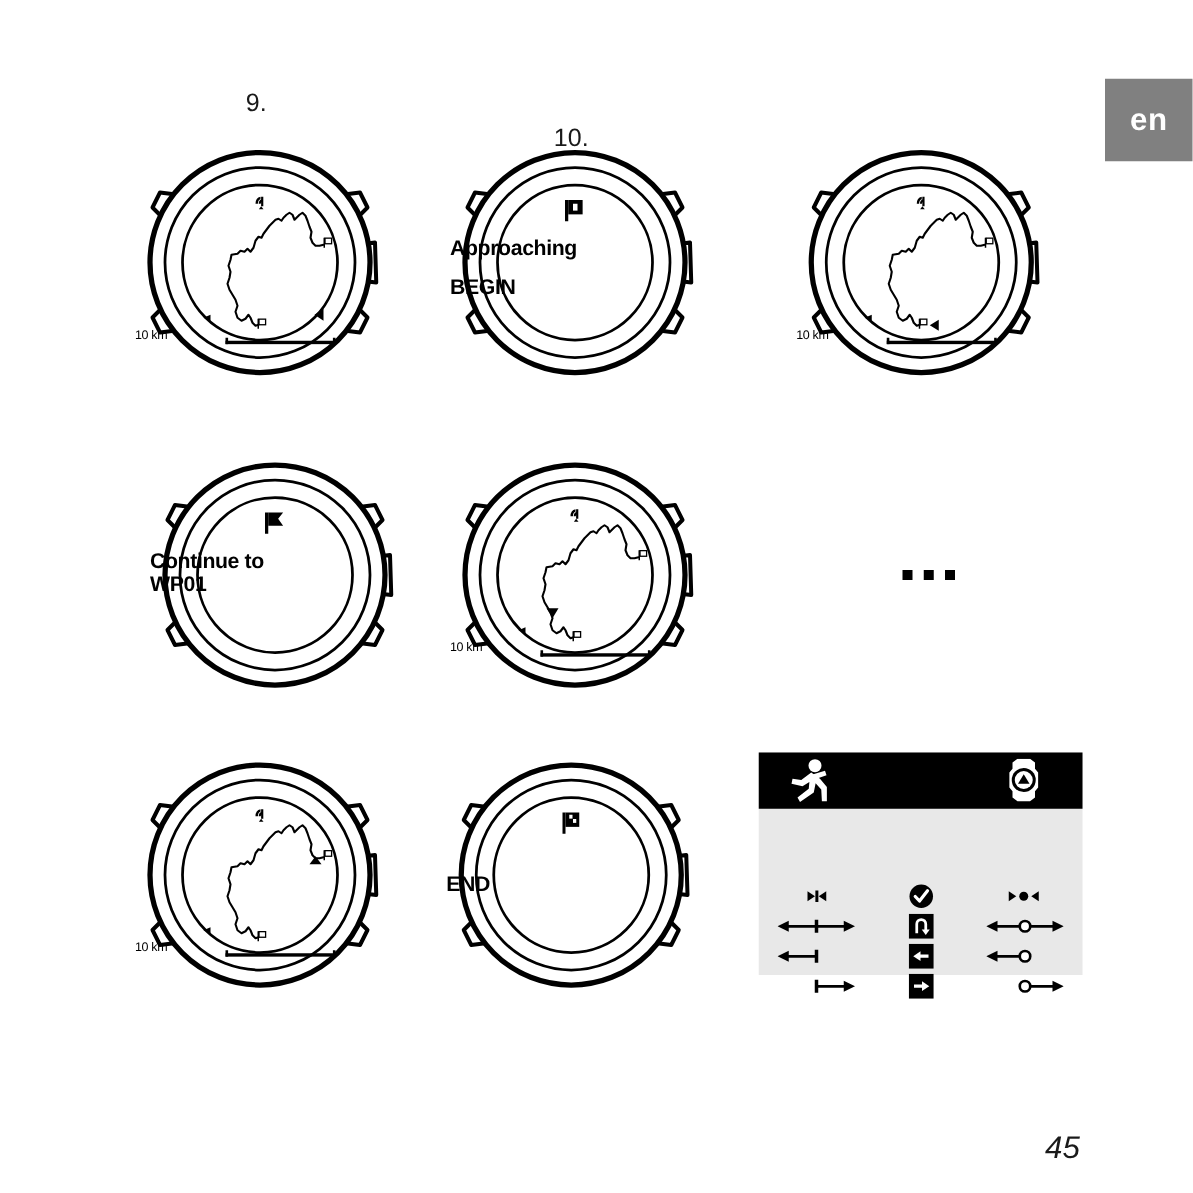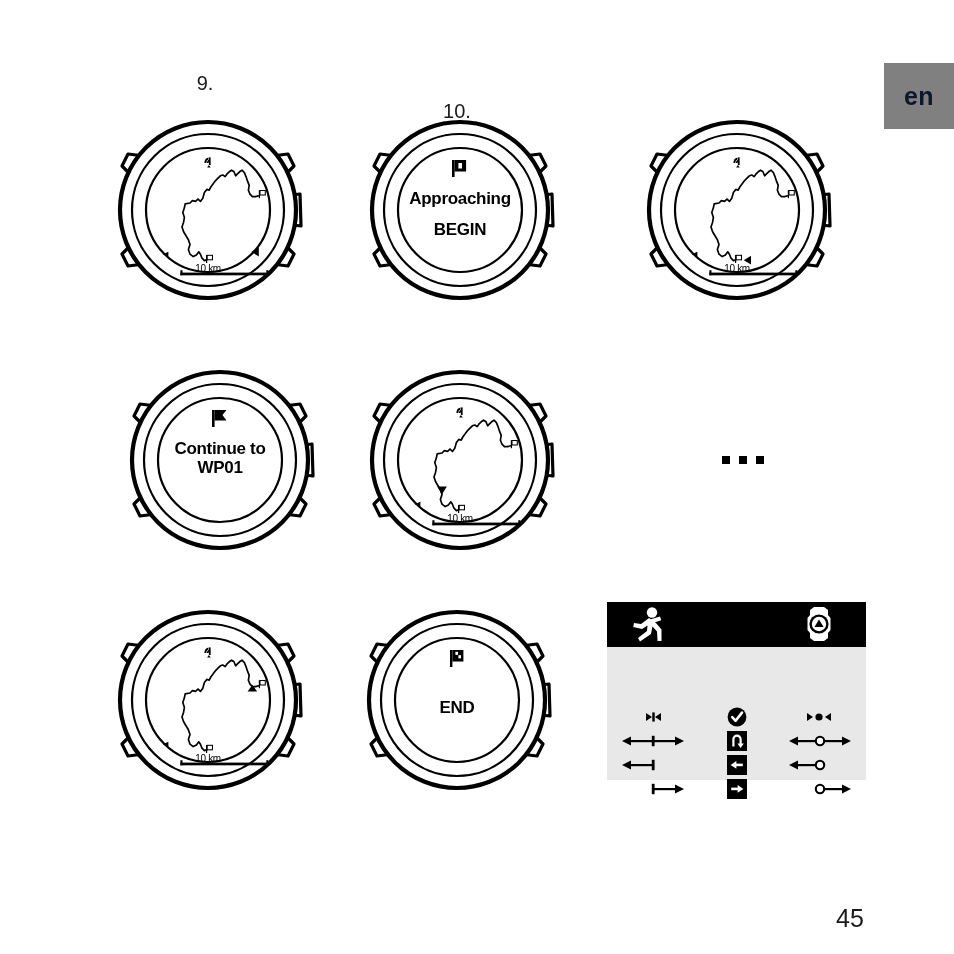--- a/index.html
+++ b/index.html
@@ -18,37 +18,38 @@
   }
 
   
   .lang-tab {
     position: absolute;
     left: 884px;
     top: 63px;
     width: 70px;
     height: 66px;
     background: #808080;
-    color: #0f172a;
+    color: #ffffff;
     font-size: 25px;
     font-weight: bold;
     display: flex;
     align-items: center;
     justify-content: center;
     letter-spacing: .5px;
   }
 
   
   .page-number {
     position: absolute;
     left: 836px;
     top: 904px;
     font-size: 25px;
     color: #1a1a1a;
     font-family: "Liberation Sans", sans-serif;
+    font-style: italic;
   }
 
   
   .step-label {
     position: absolute;
     font-size: 20px;
     color: #1a1a1a;
     text-align: center;
     width: 60px;
   }
@@ -72,21 +73,21 @@
     position: absolute;
     width: 200px;
     height: 200px;
   }
   .watch svg { display: block; overflow: visible; }
 
   
   .screen-text {
     position: absolute;
     left: 0; right: 0;
-    text-align: center;
+    text-align: left;
     font-family: "Liberation Sans", sans-serif;
     font-weight: bold;
     color: #000;
     line-height: 1.12;
     letter-spacing: -0.3px;
   }
 
   
   .legend {
     position: absolute;

